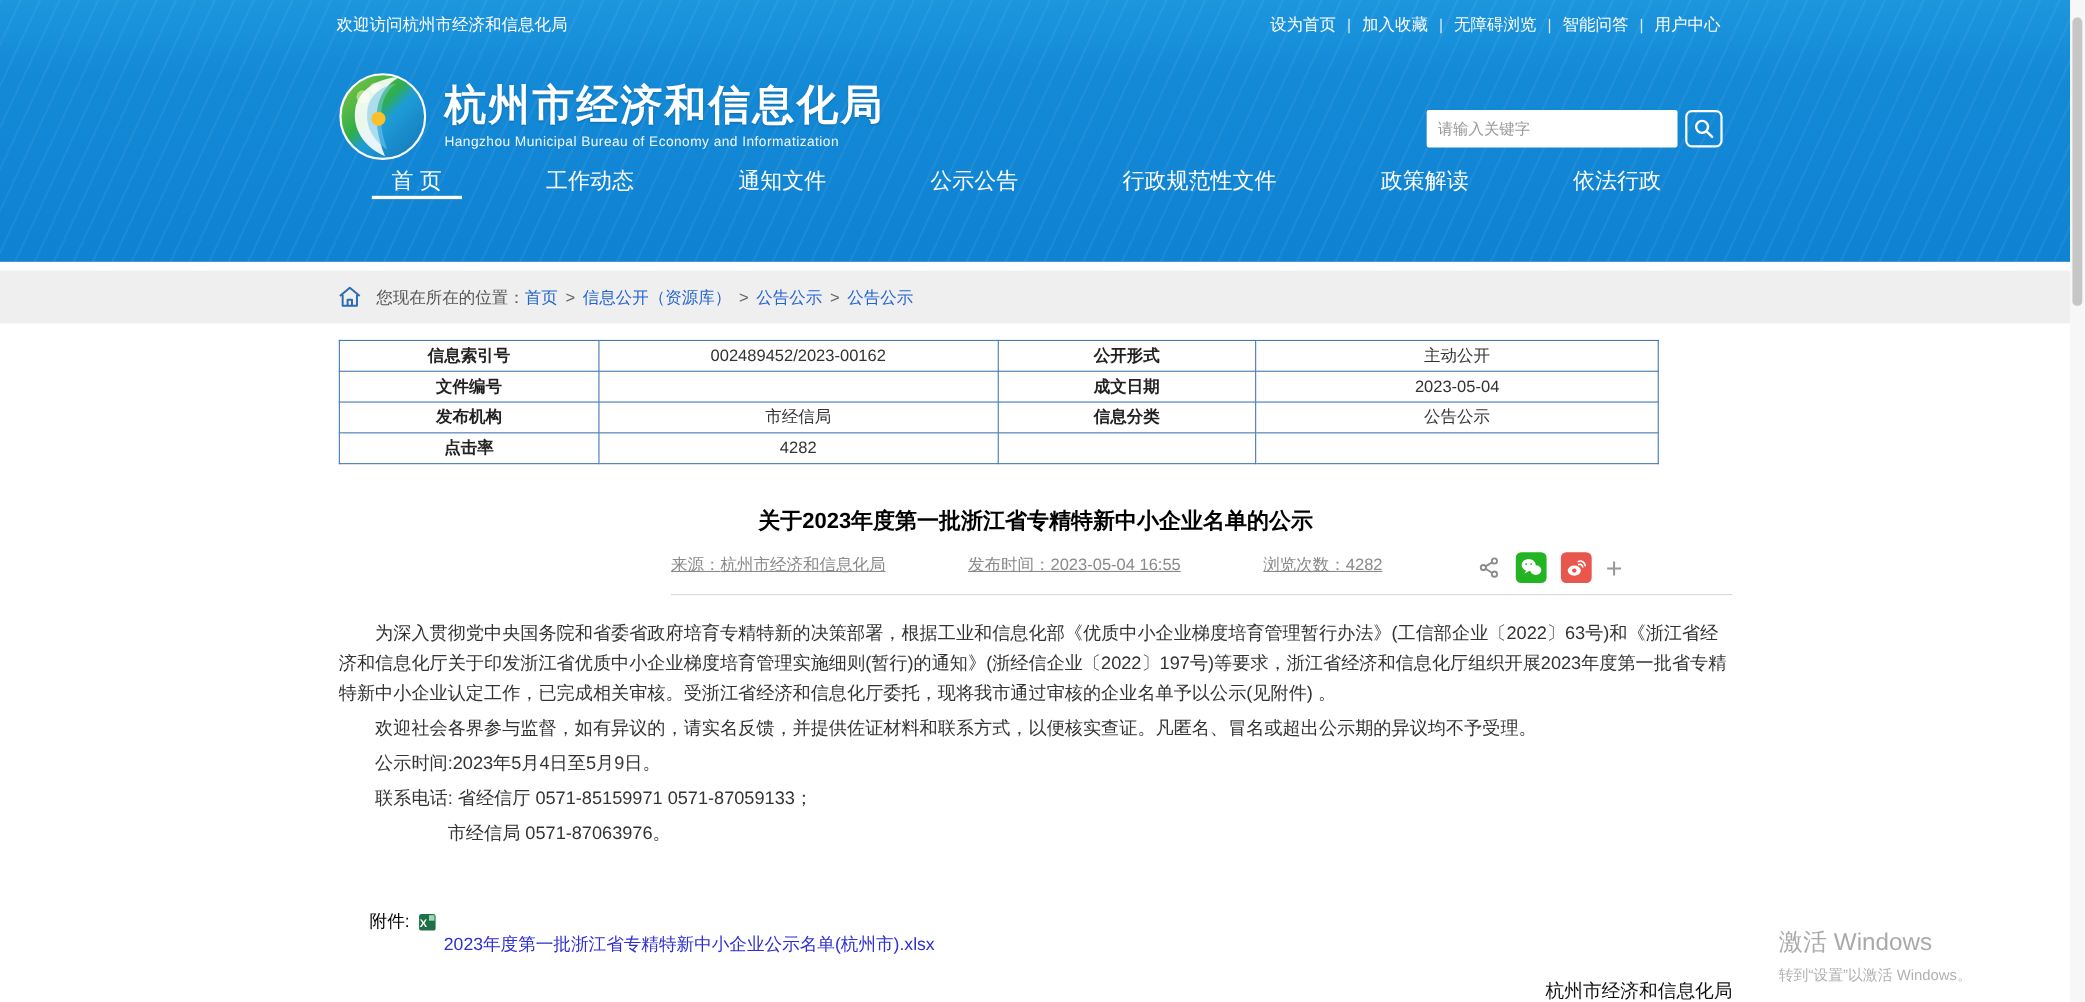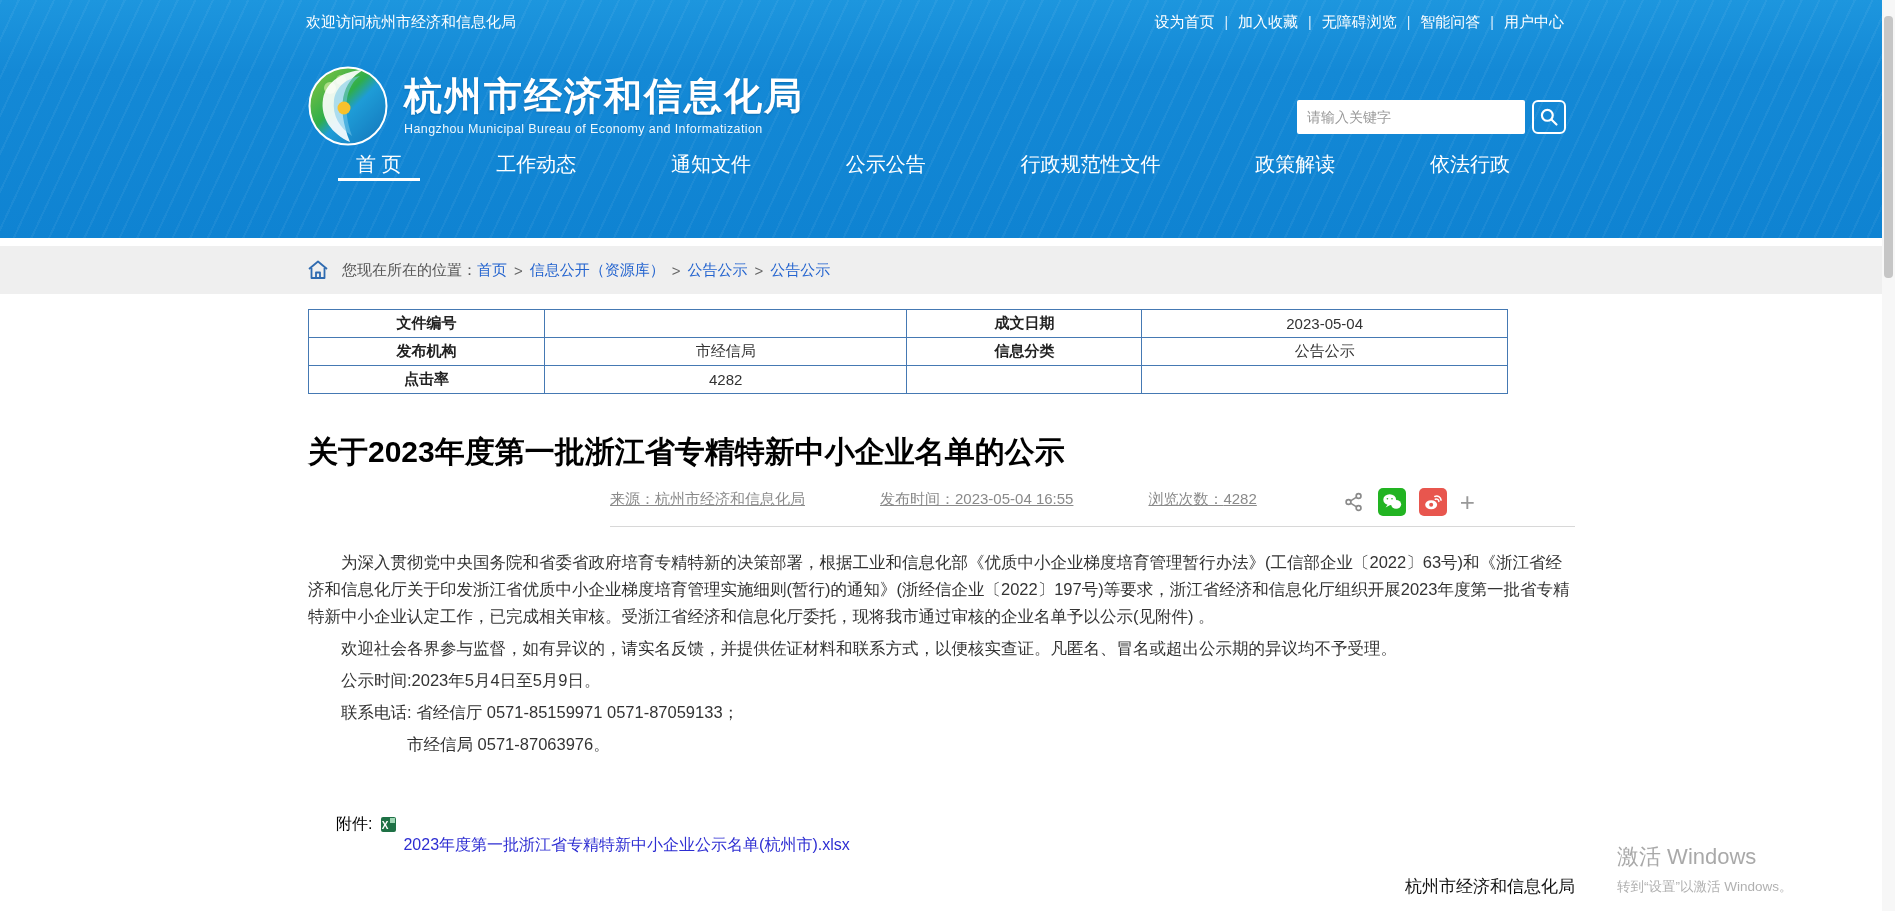--- a/index.html
+++ b/index.html
@@ -61,21 +61,21 @@
   table.meta-table { border-collapse:collapse; margin-top:15px; width:1200px;
                      border:1px solid var(--table-border,#4579b3); }
   table.meta-table td { border:1px solid var(--table-border,#4579b3); height:28px;
                         text-align:center; font-size:15px; color:#333; padding:0 6px; }
   table.meta-table td.lbl { font-weight:bold; color:#222; width:236px; }
   table.meta-table td.val1 { width:363px; }
   table.meta-table td.lbl2 { font-weight:bold; color:#222; width:235px; }
   table.meta-table td.val2 { width:366px; }
 
   .article { width:1267px; }
-  .art-title { margin-top:38px; text-align:left; font-size:30px; font-weight:bold; color:#000; }
+  .art-title { margin-top:38px; text-align:center; font-size:20px; font-weight:bold; color:#000; }
   .meta-row { position:relative; margin-top:17px; height:30px; }
   .meta-left { margin-left:302px; display:flex; gap:75px; font-size:15px; color:#8a8a8a;
                align-items:flex-start; height:30px;text-decoration:underline; }
   .share { position:absolute; right:100px; top:-2px; display:flex; gap:13px; align-items:center; }
   .share .sq { width:28px; height:28px; border-radius:5px; display:flex; align-items:center;
                justify-content:center; cursor:pointer; }
   .share .wechat { background:var(--wechat-green,#22b422); }
   .share .weibo  { background:var(--weibo-red,#e8564e); }
   .share .plus { color:#999; font-size:26px; font-weight:300; line-height:26px; cursor:pointer; }
   .share .share-node { cursor:pointer; display:flex; }
@@ -181,20 +181,26 @@
     <span class="bsep">&gt;</span>
     <a>公告公示</a>
     <span class="bsep">&gt;</span>
     <a>公告公示</a>
   </div>
 
   <div class="content">
 
     <table class="meta-table">
       <tbody>
+        <tr>
+          <td class="lbl">信息索引号</td>
+          <td class="val1">002489452/2023-00162</td>
+          <td class="lbl2">公开形式</td>
+          <td class="val2">主动公开</td>
+        </tr>
         <tr>
           <td class="lbl">文件编号</td>
           <td class="val1"></td>
           <td class="lbl2">成文日期</td>
           <td class="val2">2023-05-04</td>
         </tr>
         <tr>
           <td class="lbl">发布机构</td>
           <td class="val1">市经信局</td>
           <td class="lbl2">信息分类</td>

